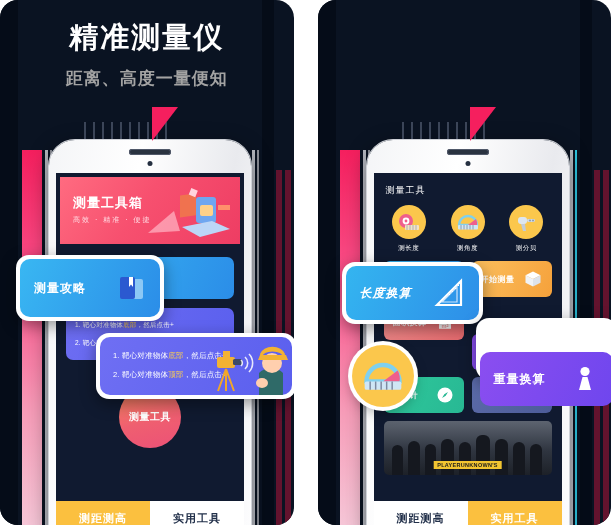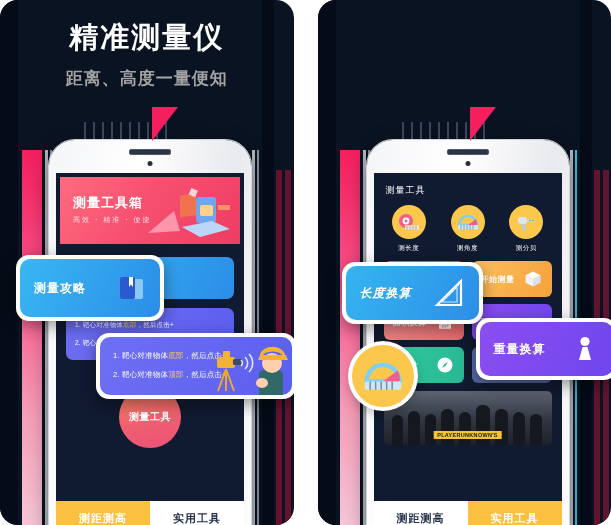--- a/index.html
+++ b/index.html
@@ -71,21 +71,21 @@
   .icol span{margin-top:5px;color:#ffffff;font-size:6.5px;letter-spacing:.5px;}
 
   .grid{padding:8px 10px 0 10px;display:flex;flex-direction:column;gap:7px;}
   .grow{display:flex;gap:8px;}
   .tcard{flex:1;height:36px;border-radius:6px;position:relative;overflow:hidden;display:flex;align-items:center;}
   .tcard .lab{margin-left:9px;color:#fff;font-size:8px;font-weight:bold;letter-spacing:.5px;}
   .tcard .ic{position:absolute;right:10px;top:50%;transform:translateY(-50%);}
   .g-blue{background:linear-gradient(115deg,#34b5f0,#2d8ee8);font-style:italic;}
   .g-orange{background:linear-gradient(115deg,#fcc05e,#f5a13b);}
   .g-red{background:linear-gradient(115deg,#f08a8a,#e66a6e);}
-  .g-purple{background:linear-gradient(115deg,#8b4ef0,#6f46ee);}
+  .g-purple{background:linear-gradient(115deg,#8b4ef0,#6f46ee);margin-top:30px;}
   .g-teal{background:linear-gradient(115deg,#2fc99b,#28b894);}
   .g-navy{background:linear-gradient(115deg,#5a6aa8,#4d5c98);}
 
   .promo{margin:8px 10px 0 10px;height:54px;border-radius:5px;background:linear-gradient(180deg,#5d6470,#2f3540 55%,#1d2128);position:relative;overflow:hidden;}
   .promo .tagbox{position:absolute;left:50%;bottom:6px;transform:translateX(-50%);background:#f2c531;color:#1b1b1b;
           font-size:5.5px;font-weight:bold;padding:1px 4px;letter-spacing:.3px;}
   .silh{position:absolute;bottom:0;background:#15181f;border-radius:6px 6px 0 0;}
 
   
   .float{position:absolute;z-index:9;border-radius:13px;background:#fff;padding:4px;box-shadow:0 5px 16px rgba(0,0,0,.4);}

